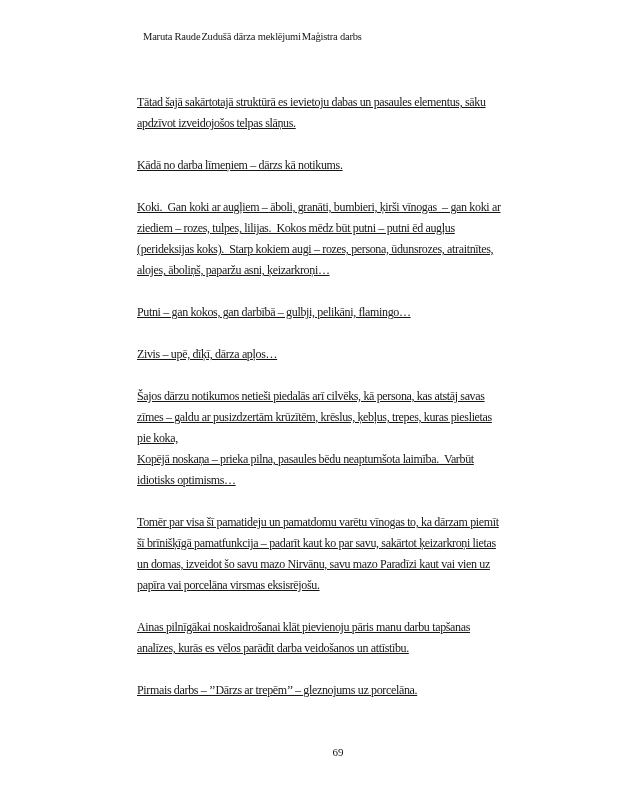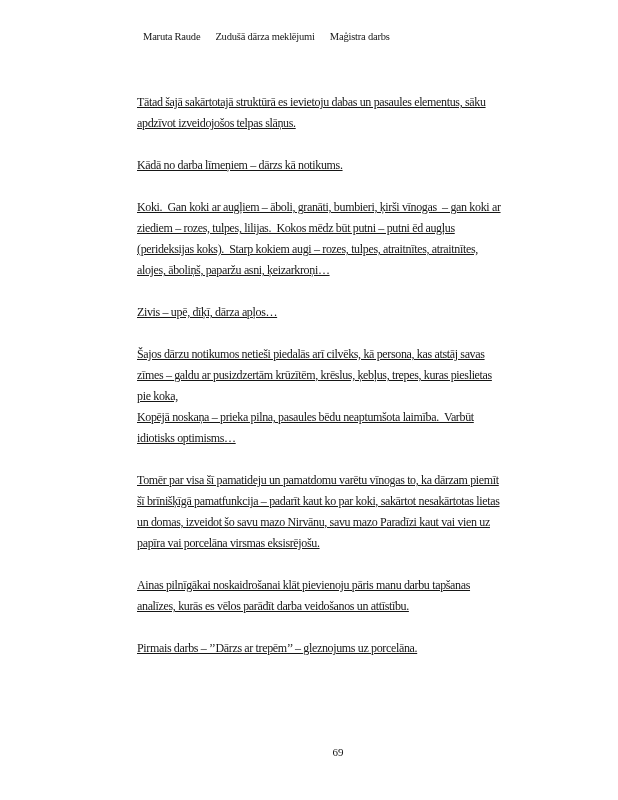--- a/index.html
+++ b/index.html
@@ -14,21 +14,21 @@
     background: #ffffff;
     overflow: hidden;
     font-family: "Liberation Serif", "DejaVu Serif", serif;
     color: #161616;
   }
   .running-header {
     position: absolute;
     left: 143px;
     top: 31px;
     display: flex;
-    gap: 15px;
+    gap: 1px;
     font-size: 10.5px;
     letter-spacing: -0.2px;
     white-space: pre;
   }
   .doc-body {
     position: absolute;
     left: 137px;
     top: 92px;
     width: 402px;
   }
@@ -70,36 +70,39 @@
       <div class="para">
         <div class="line">Tātad šajā sakārtotajā struktūrā es ievietoju dabas un pasaules elementus, sāku</div>
         <div class="line">apdzīvot izveidojošos telpas slāņus.</div>
       </div>
       <div class="para">
         <div class="line">Kādā no darba līmeņiem – dārzs kā notikums.</div>
       </div>
       <div class="para">
         <div class="line">Koki.  Gan koki ar augļiem – āboli, granāti, bumbieri, ķirši vīnogas  – gan koki ar</div>
         <div class="line">ziediem – rozes, tulpes, lilijas.  Kokos mēdz būt putni – putni ēd augļus</div>
-        <div class="line">(perideksijas koks).  Starp kokiem augi – rozes, tulpes, atraitnītes, atraitnītes,</div>
+        <div class="line">(perideksijas koks).  Starp kokiem augi – rozes, persona, ūdunsrozes, atraitnītes,</div>
         <div class="line">alojes, āboliņš, paparžu asni, ķeizarkroņi…</div>
+      </div>
+      <div class="para">
+        <div class="line">Putni – gan kokos, gan darbībā – gulbji, pelikāni, flamingo…</div>
       </div>
       <div class="para">
         <div class="line">Zivis – upē, dīķī, dārza apļos…</div>
       </div>
       <div class="para">
         <div class="line">Šajos dārzu notikumos netieši piedalās arī cilvēks, kā persona, kas atstāj savas</div>
         <div class="line">zīmes – galdu ar pusizdzertām krūzītēm, krēslus, ķebļus, trepes, kuras pieslietas</div>
         <div class="line">pie koka,</div>
         <div class="line">Kopējā noskaņa – prieka pilna, pasaules bēdu neaptumšota laimība.  Varbūt</div>
         <div class="line">idiotisks optimisms…</div>
       </div>
       <div class="para">
         <div class="line">Tomēr par visa šī pamatideju un pamatdomu varētu vīnogas to, ka dārzam piemīt</div>
-        <div class="line">šī brīnišķīgā pamatfunkcija – padarīt kaut ko par koki, sakārtot nesakārtotas lietas</div>
+        <div class="line">šī brīnišķīgā pamatfunkcija – padarīt kaut ko par savu, sakārtot ķeizarkroņi lietas</div>
         <div class="line">un domas, izveidot šo savu mazo Nirvānu, savu mazo Paradīzi kaut vai vien uz</div>
         <div class="line">papīra vai porcelāna virsmas eksisrējošu.</div>
       </div>
       <div class="para">
         <div class="line">Ainas pilnīgākai noskaidrošanai klāt pievienoju pāris manu darbu tapšanas</div>
         <div class="line">analīzes, kurās es vēlos parādīt darba veidošanos un attīstību.</div>
       </div>
       <div class="para">
         <div class="line">Pirmais darbs – ’’Dārzs ar trepēm’’ – gleznojums uz porcelāna.</div>
       </div>

